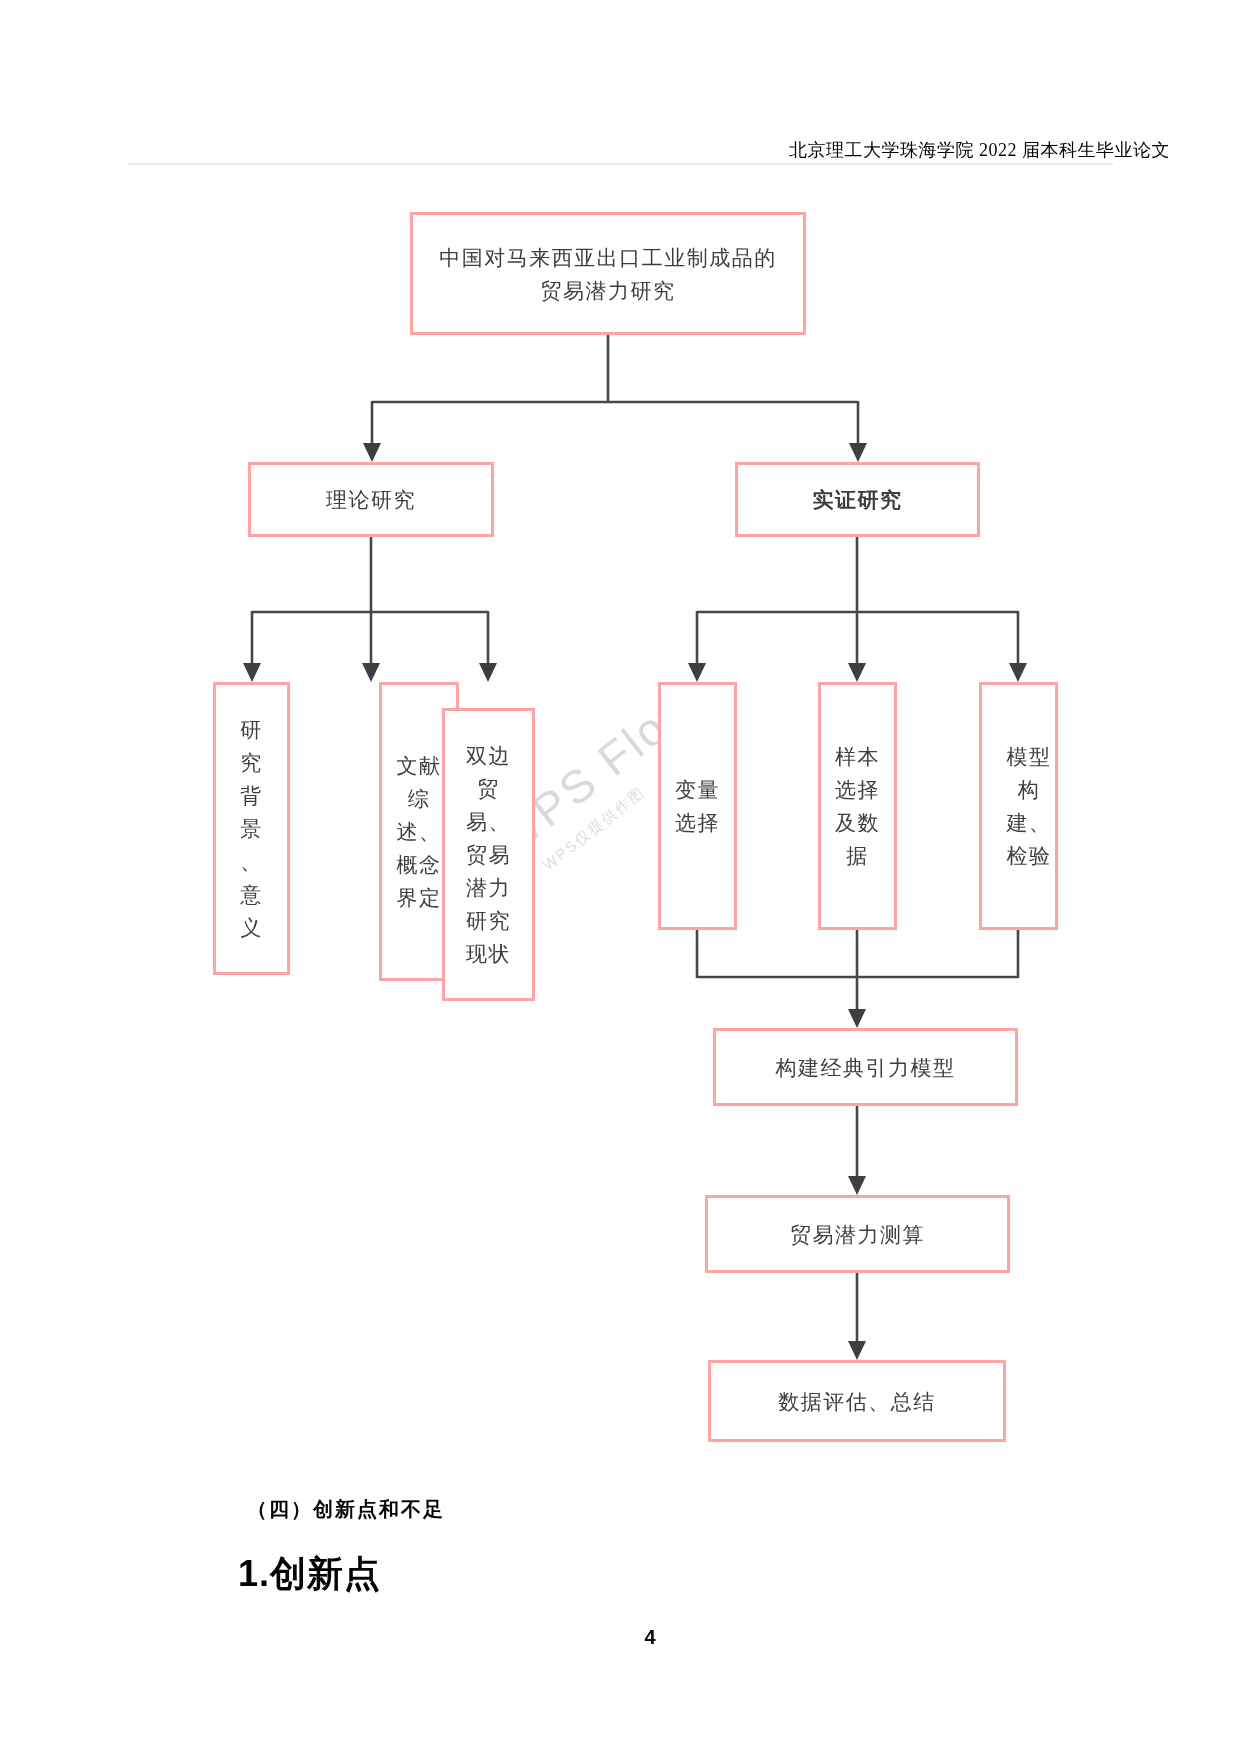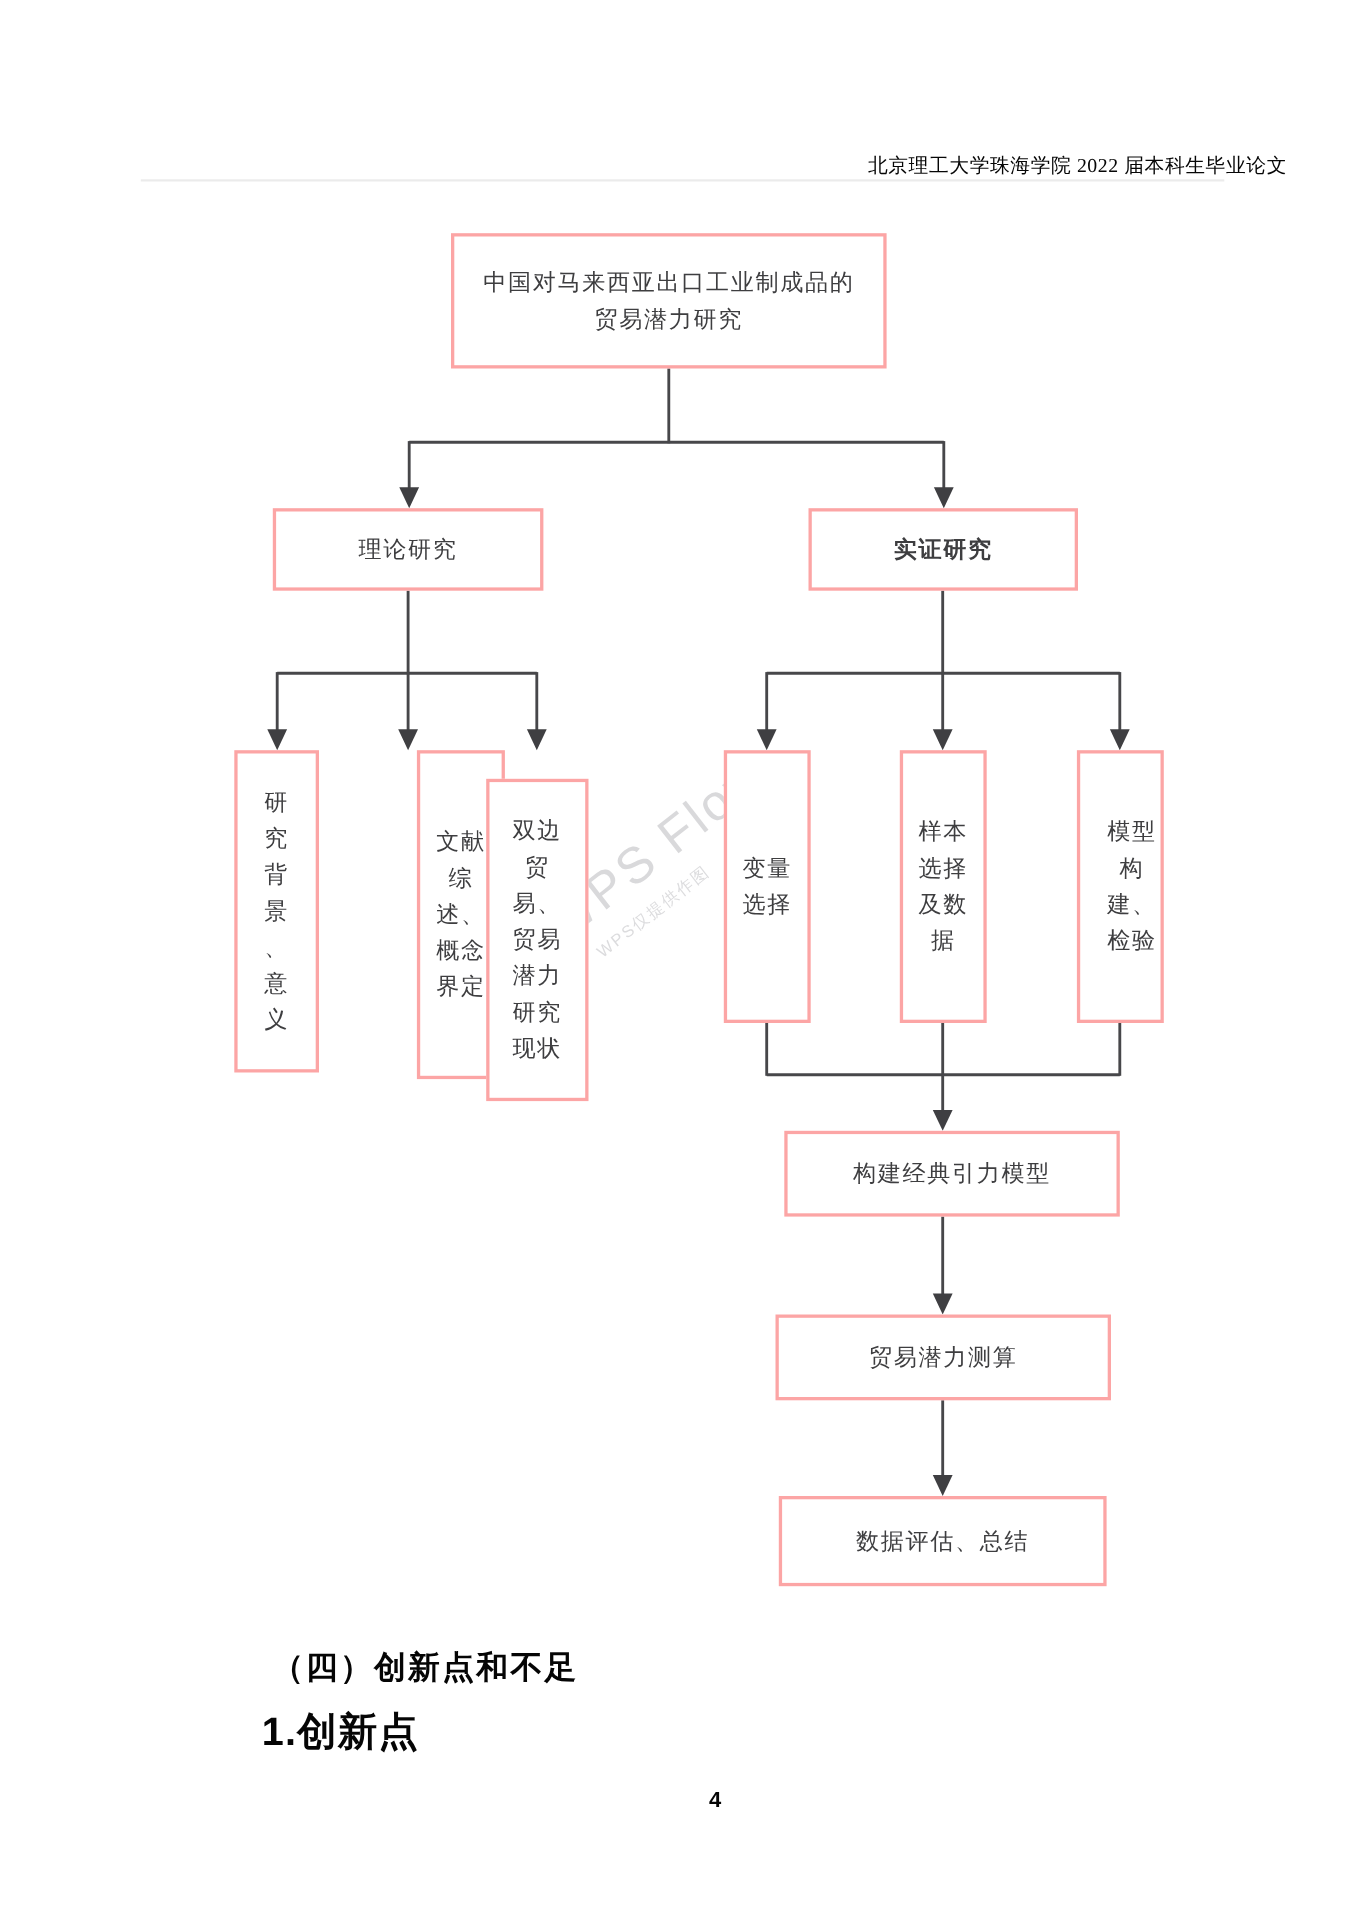--- a/index.html
+++ b/index.html
@@ -73,21 +73,21 @@
   .n-bilateral{left:442px;top:708px;width:93px;height:293px;}
   .n-variables{left:658px;top:682px;width:79px;height:248px;}
   .n-sample{left:818px;top:682px;width:79px;height:248px;}
   .n-model{left:979px;top:682px;width:79px;height:248px;padding-left:21px;}
   .n-gravity{left:713px;top:1028px;width:305px;height:78px;}
   .n-potential{left:705px;top:1195px;width:305px;height:78px;}
   .n-evaluation{left:708px;top:1360px;width:298px;height:82px;justify-content:center;}
   .sec-heading{
     position:absolute;
     left:247px;top:1496px;
-    font-size:29px;
+    font-size:20px;
     font-weight:600;
     letter-spacing:2px;
     color:#050505;
     white-space:nowrap;
   }
   .sub-heading{
     position:absolute;
     left:238px;top:1550px;
     font-size:36px;
     font-weight:600;

